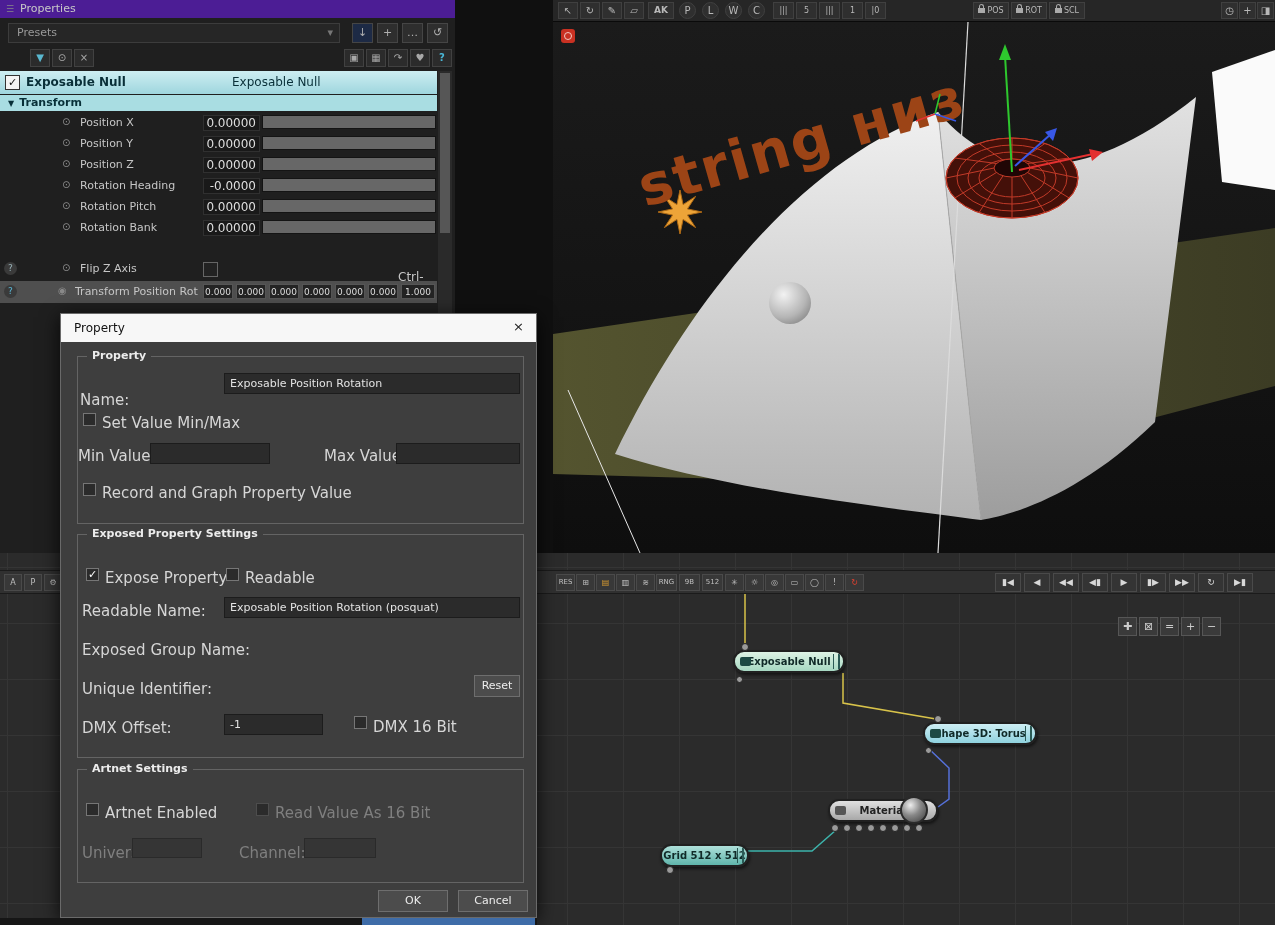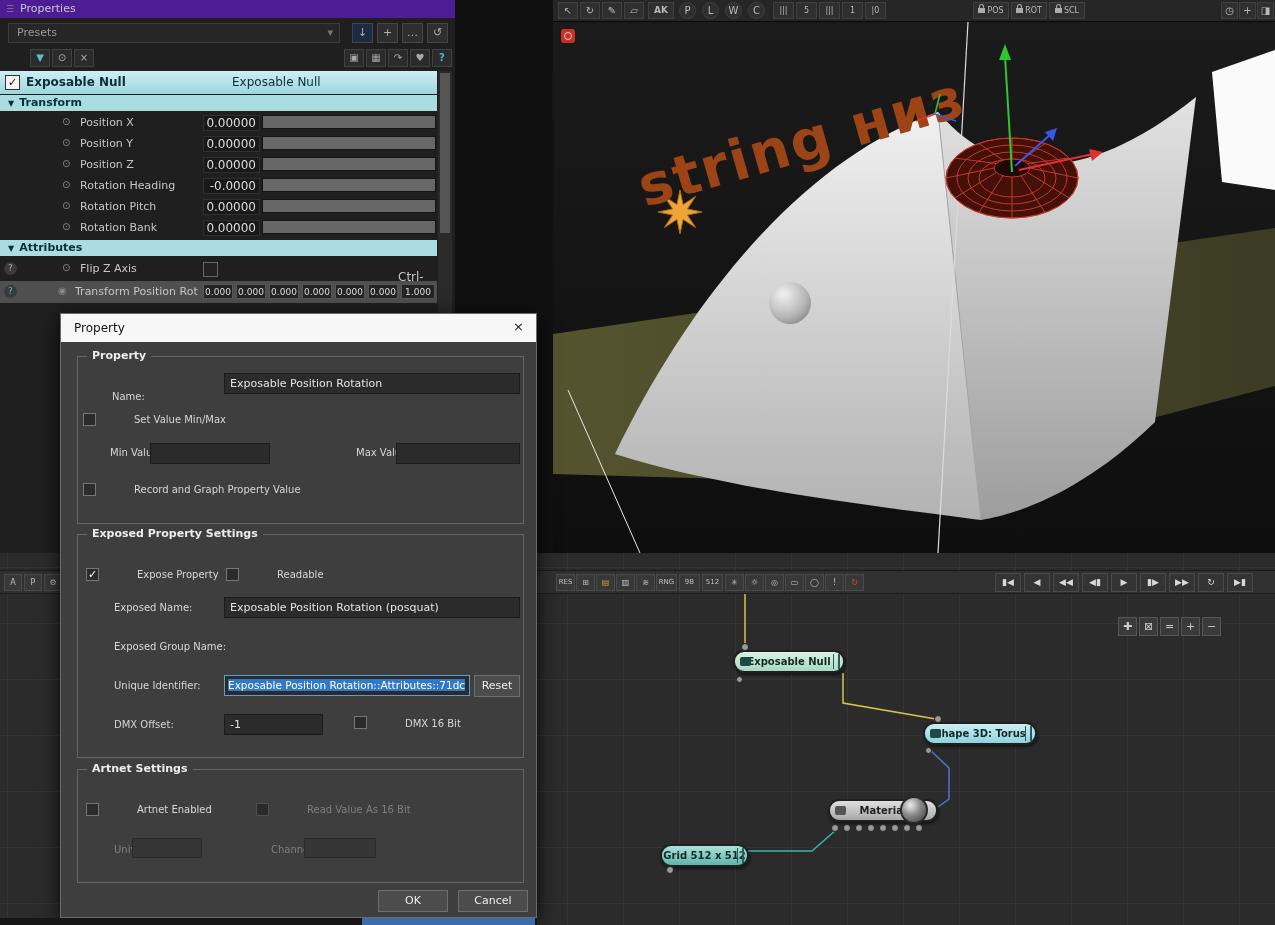--- a/index.html
+++ b/index.html
@@ -52,21 +52,21 @@
   .zbtn{position:absolute;top:0;width:19px;height:19px;background:#3a3a3a;border:1px solid #565656;box-sizing:border-box;color:#ccc;font-size:11px;text-align:center;line-height:17px;}
   #sphereicon{position:absolute;left:900px;top:243px;width:28px;height:28px;border-radius:50%;border:2px solid #2a2a2a;
     background:radial-gradient(circle at 35% 30%,#eee,#888 45%,#3a3a3a);box-sizing:border-box;}
   
   #dialog{position:absolute;left:60px;top:313px;width:477px;height:605px;background:#3e3e3e;border:1px solid #6a6a6a;box-sizing:border-box;box-shadow:0 4px 18px #000c;font-size:11px;color:#d8d8d8;z-index:10;}
   #dtitle{position:absolute;left:0;top:0;width:100%;height:28px;background:#f7f7f7;color:#111;}
   #dtitle .t{position:absolute;left:13px;top:7px;font-size:12px;}
   #dtitle .x{position:absolute;right:12px;top:5px;font-size:13px;color:#222;}
   .grp{position:absolute;border:1px solid #646464;}
   .lg{position:absolute;top:-8px;left:9px;background:#3e3e3e;padding:0 5px;font-weight:bold;color:#ececec;font-size:11px;white-space:nowrap;}
-  .dlabel{position:absolute;font-size:10px;color:#d6d6d6;white-space:nowrap;margin-left:32px;}
+  .dlabel{position:absolute;font-size:15px;color:#d6d6d6;white-space:nowrap;}
   .dlabel.dis{color:#7f7f7f;}
   .dinput{position:absolute;height:21px;background:#2b2b2b;border:1px solid #1c1c1c;color:#e2e2e2;font-size:11px;font-family:inherit;padding:0 5px;box-sizing:border-box;}
   .dinput.dis{background:#353535;border-color:#2a2a2a;}
   .dcb{position:absolute;width:13px;height:13px;background:#2b2b2b;border:1px solid #767676;box-sizing:border-box;font-size:11px;line-height:11px;text-align:center;color:#fff;}
   .dcb.dis{border-color:#4d4d4d;}
   #uid{position:absolute;height:21px;background:#2b2b2b;border:1px solid #5a9fd4;box-sizing:border-box;overflow:hidden;white-space:nowrap;line-height:19px;padding-left:3px;}
   #uid span{background:#3178c6;color:#fff;font-size:10.5px;}
   .dbtn{position:absolute;height:22px;background:#4c4c4c;border:1px solid #6e6e6e;color:#ececec;font-size:11px;text-align:center;line-height:20px;box-sizing:border-box;}
   
   #bscroll{position:absolute;left:0;top:918px;width:537px;height:7px;background:#161616;z-index:11;}
@@ -222,23 +222,20 @@
       <span class="pval">0.00000</span>
       <span class="pslider"></span>
     </div>
     <div class="prow" style="top:217px">
       <span class="kf">⊙</span>
       <span class="plabel">Rotation Bank</span>
       <span class="pval">0.00000</span>
       <span class="pslider"></span>
     </div>
 
-    <div class="sechdr" style="top:240px">
-      <span class="tri">▼</span><span>Attributes</span>
-    </div>
 
     <div class="prow" style="top:258px;height:22px">
       <span class="qicon">?</span>
       <span class="kf">⊙</span>
       <span class="plabel">Flip Z Axis</span>
       <span style="position:absolute;left:203px;top:4px;width:13px;height:13px;background:#222;border:1px solid #666"></span>
       <span style="position:absolute;left:398px;top:12px;font-size:12px;color:#c6c6c6">Ctrl-F1</span>
     </div>
 
     <div class="prow" style="top:281px;height:22px;background:#4f4f4f">
@@ -376,25 +373,24 @@
       <span class="dcb" style="left:5px;top:126px"></span>
       <span class="dlabel" style="left:24px;top:127px">Record and Graph Property Value</span>
     </div>
 
     <div class="grp" style="left:16px;top:220px;width:445px;height:222px">
       <span class="lg">Exposed Property Settings</span>
       <span class="dcb" style="left:8px;top:33px"><span>✓</span></span>
       <span class="dlabel" style="left:27px;top:34px">Expose Property</span>
       <span class="dcb" style="left:148px;top:33px"></span>
       <span class="dlabel" style="left:167px;top:34px">Readable</span>
-      <span class="dlabel" style="left:4px;top:67px">Exposed Name:</span>
+      <span class="dlabel" style="left:4px;top:67px">Readable Name:</span>
       <input class="dinput" style="left: 146px; top: 62px; width: 296px;" value="Exposable Position Rotation (posquat)">
       <span class="dlabel" style="left:4px;top:106px">Exposed Group Name:</span>
       <span class="dlabel" style="left:4px;top:145px">Unique Identifier:</span>
-      <div id="uid" style="left:146px;top:140px;width:246px"><span>Exposable Position Rotation::Attributes::71dc</span></div>
       <div class="dbtn" style="left:396px;top:140px;width:46px">Reset</div>
       <span class="dlabel" style="left:4px;top:184px">DMX Offset:</span>
       <input class="dinput" style="left: 146px; top: 179px; width: 99px;" value="-1">
       <span class="dcb" style="left:276px;top:181px"></span>
       <span class="dlabel" style="left:295px;top:183px">DMX 16 Bit</span>
     </div>
 
     <div class="grp" style="left:16px;top:455px;width:445px;height:112px">
       <span class="lg">Artnet Settings</span>
       <span class="dcb" style="left:8px;top:33px"></span>

